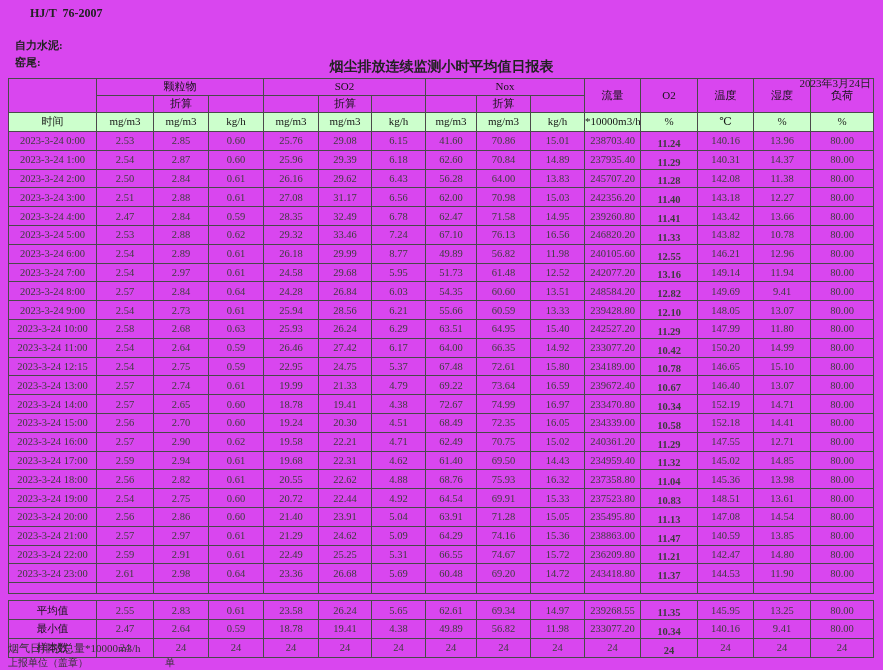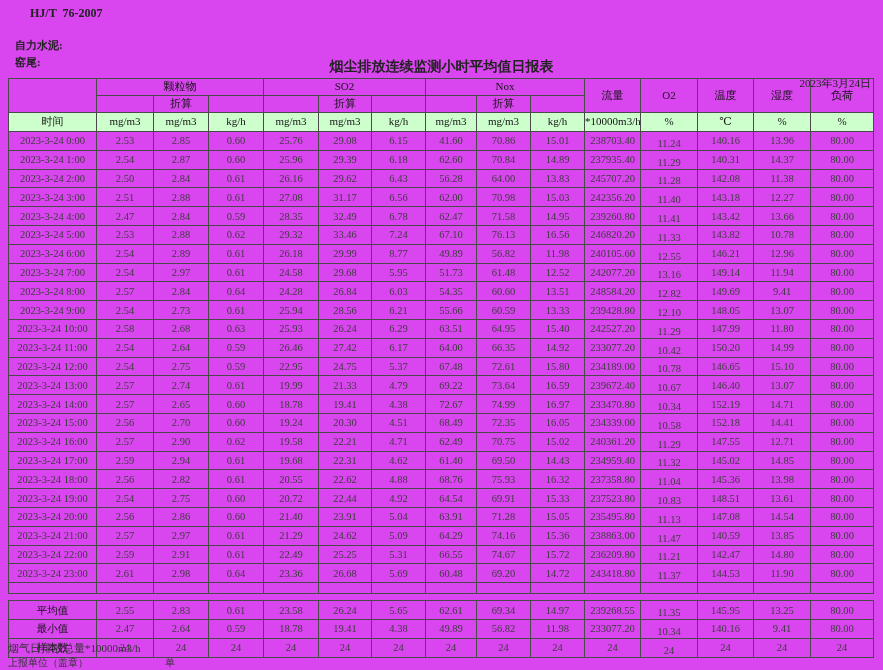--- a/index.html
+++ b/index.html
@@ -25,21 +25,21 @@
     color:#3d3d3d;
     padding:0;
     height:16.8px;
     line-height:1.05;
     white-space:nowrap;
     overflow:hidden;
   }
   thead td{color:#141414;font-size:11px;height:16px;}
   tr.unit-row td{background:#ccffcc;height:18px;}
   tr.empty-row td{height:10px;}
-  td.o2-col{vertical-align:bottom;padding-bottom:1px;}
+  td.o2-col{vertical-align:bottom;padding-bottom:1px;font-weight:bold;}
   td.row-label{color:#141414;margin-left:38px;}
   .gap{height:6px;}
   .footer1{position:absolute;left:8px;top:641px;font-size:11px;color:#333;}
   .footer2{position:absolute;left:8px;top:656px;font-size:10px;color:#333;}
   .footer2 .unit-label{position:absolute;left:157px;top:0;}
 </style>
 </head>
 <body>
 
 <div class="page">
@@ -309,21 +309,21 @@
             <td>64.00</td>
             <td>66.35</td>
             <td>14.92</td>
             <td>233077.20</td>
             <td class="o2-col">10.42</td>
             <td>150.20</td>
             <td>14.99</td>
             <td>80.00</td>
           </tr>
           <tr>
-            <td>2023-3-24 12:00</td>
+            <td>2023-3-24 12:15</td>
             <td>2.54</td>
             <td>2.75</td>
             <td>0.59</td>
             <td>22.95</td>
             <td>24.75</td>
             <td>5.37</td>
             <td>67.48</td>
             <td>72.61</td>
             <td>15.80</td>
             <td>234189.00</td>

